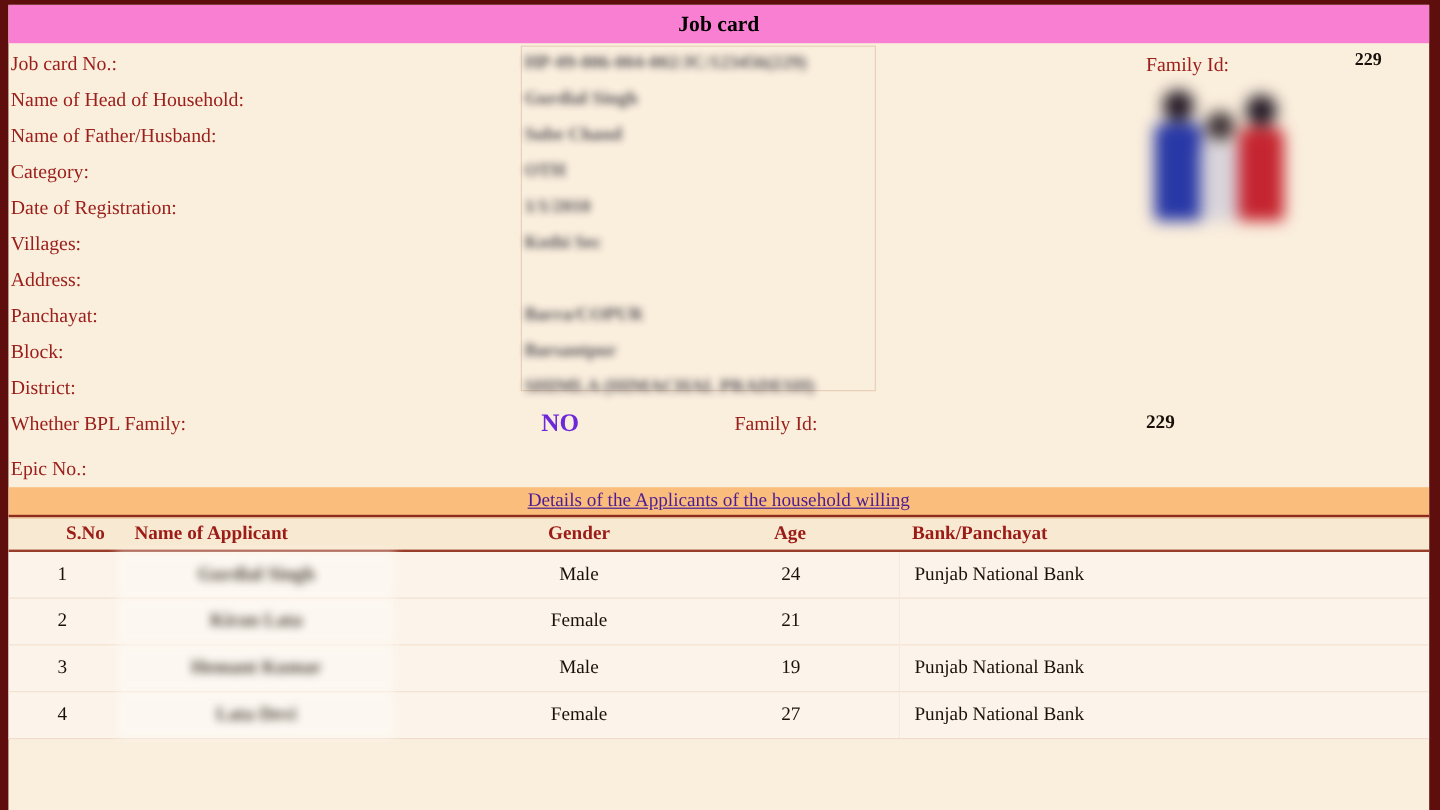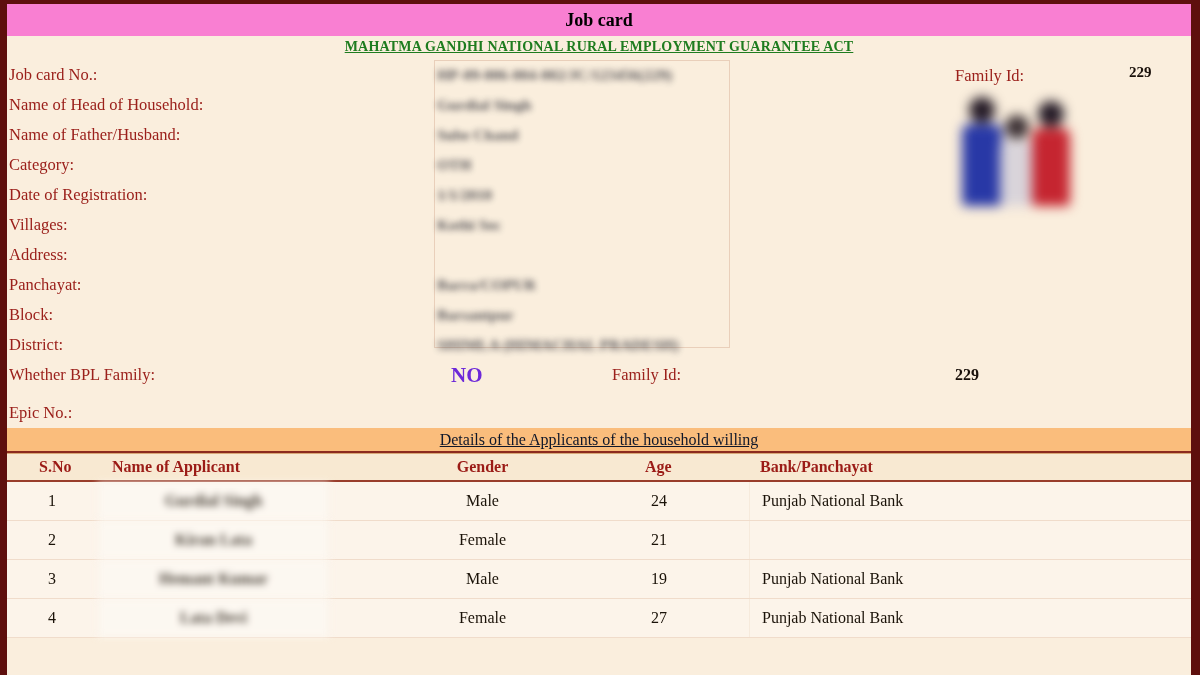--- a/index.html
+++ b/index.html
@@ -54,30 +54,30 @@
   .fig1 { left:2px; }  .fig1 .bodyp { width:40px; height:82px; background:#2838a6; }
   .fig2 { left:40px; } .fig2 .head { width:24px; height:24px; background:#3a2f33; }
   .fig2 .bodyp { width:34px; height:66px; background:#d9d4da; }
   .fig3 { left:72px; } .fig3 .bodyp { width:38px; height:78px; background:#c52530; }
 
   
   .details-band {
     height:25px; background:#fabd7c; border-bottom:2px solid #8c2b1e;
     display:flex; align-items:center; justify-content:center;
   }
-  .details-band .link { color:#0f172a; font-size:16px; text-decoration:underline; cursor:pointer; }
+  .details-band .link { color:#4c1d95; font-size:16px; text-decoration:underline; cursor:pointer; }
 
   
   .grid { display:grid; grid-template-columns:90px 233px 305px 115px 1fr; align-items:center; }
   .thead {
     height:29px; background:#f8e9d2;
     border-top:1px solid #d9a877; border-bottom:2px solid #993d2b;
   }
   .thead .th { color:#9b1b16; font-weight:bold; font-size:16px; white-space:nowrap; }
-  .th-sno { padding-left:32px; }
+  .th-sno { padding-left:32px;margin-left:16px; }
   .th-name { padding-left:15px; }
   .th-gender { text-align:center; }
   .th-age { padding-left:10px; }
   .th-bank { padding-left:10px; }
 
   .trow { height:39px; background:#fcf4ea; border-bottom:1px solid #f0dccb; }
   .trow .td { font-size:16px; color:#1a1208; white-space:nowrap; }
   .td-sno { text-align:center; }
   .td-name { text-align:center; font-weight:bold; color:#5a5560; filter:blur(3.5px); opacity:.8;
              background:#fdf9f3; align-self:stretch; display:flex; align-items:center; justify-content:center;
@@ -90,23 +90,20 @@
 </style>
 </head>
 <body>
 
 <div class="page">
 
   <div class="titlebar">
     <span class="t">Job card</span>
   </div>
 
-  <div class="act-strip">
-    <span class="a">MAHATMA GANDHI NATIONAL RURAL EMPLOYMENT GUARANTEE ACT</span>
-  </div>
 
   <div class="fields">
     <div class="values-box"></div>
 
     <span class="famid-top-label">Family Id:</span>
     <span class="famid-top-value">229</span>
 
     <div class="photo">
       <div class="fig fig1">
           <div class="head"></div>

